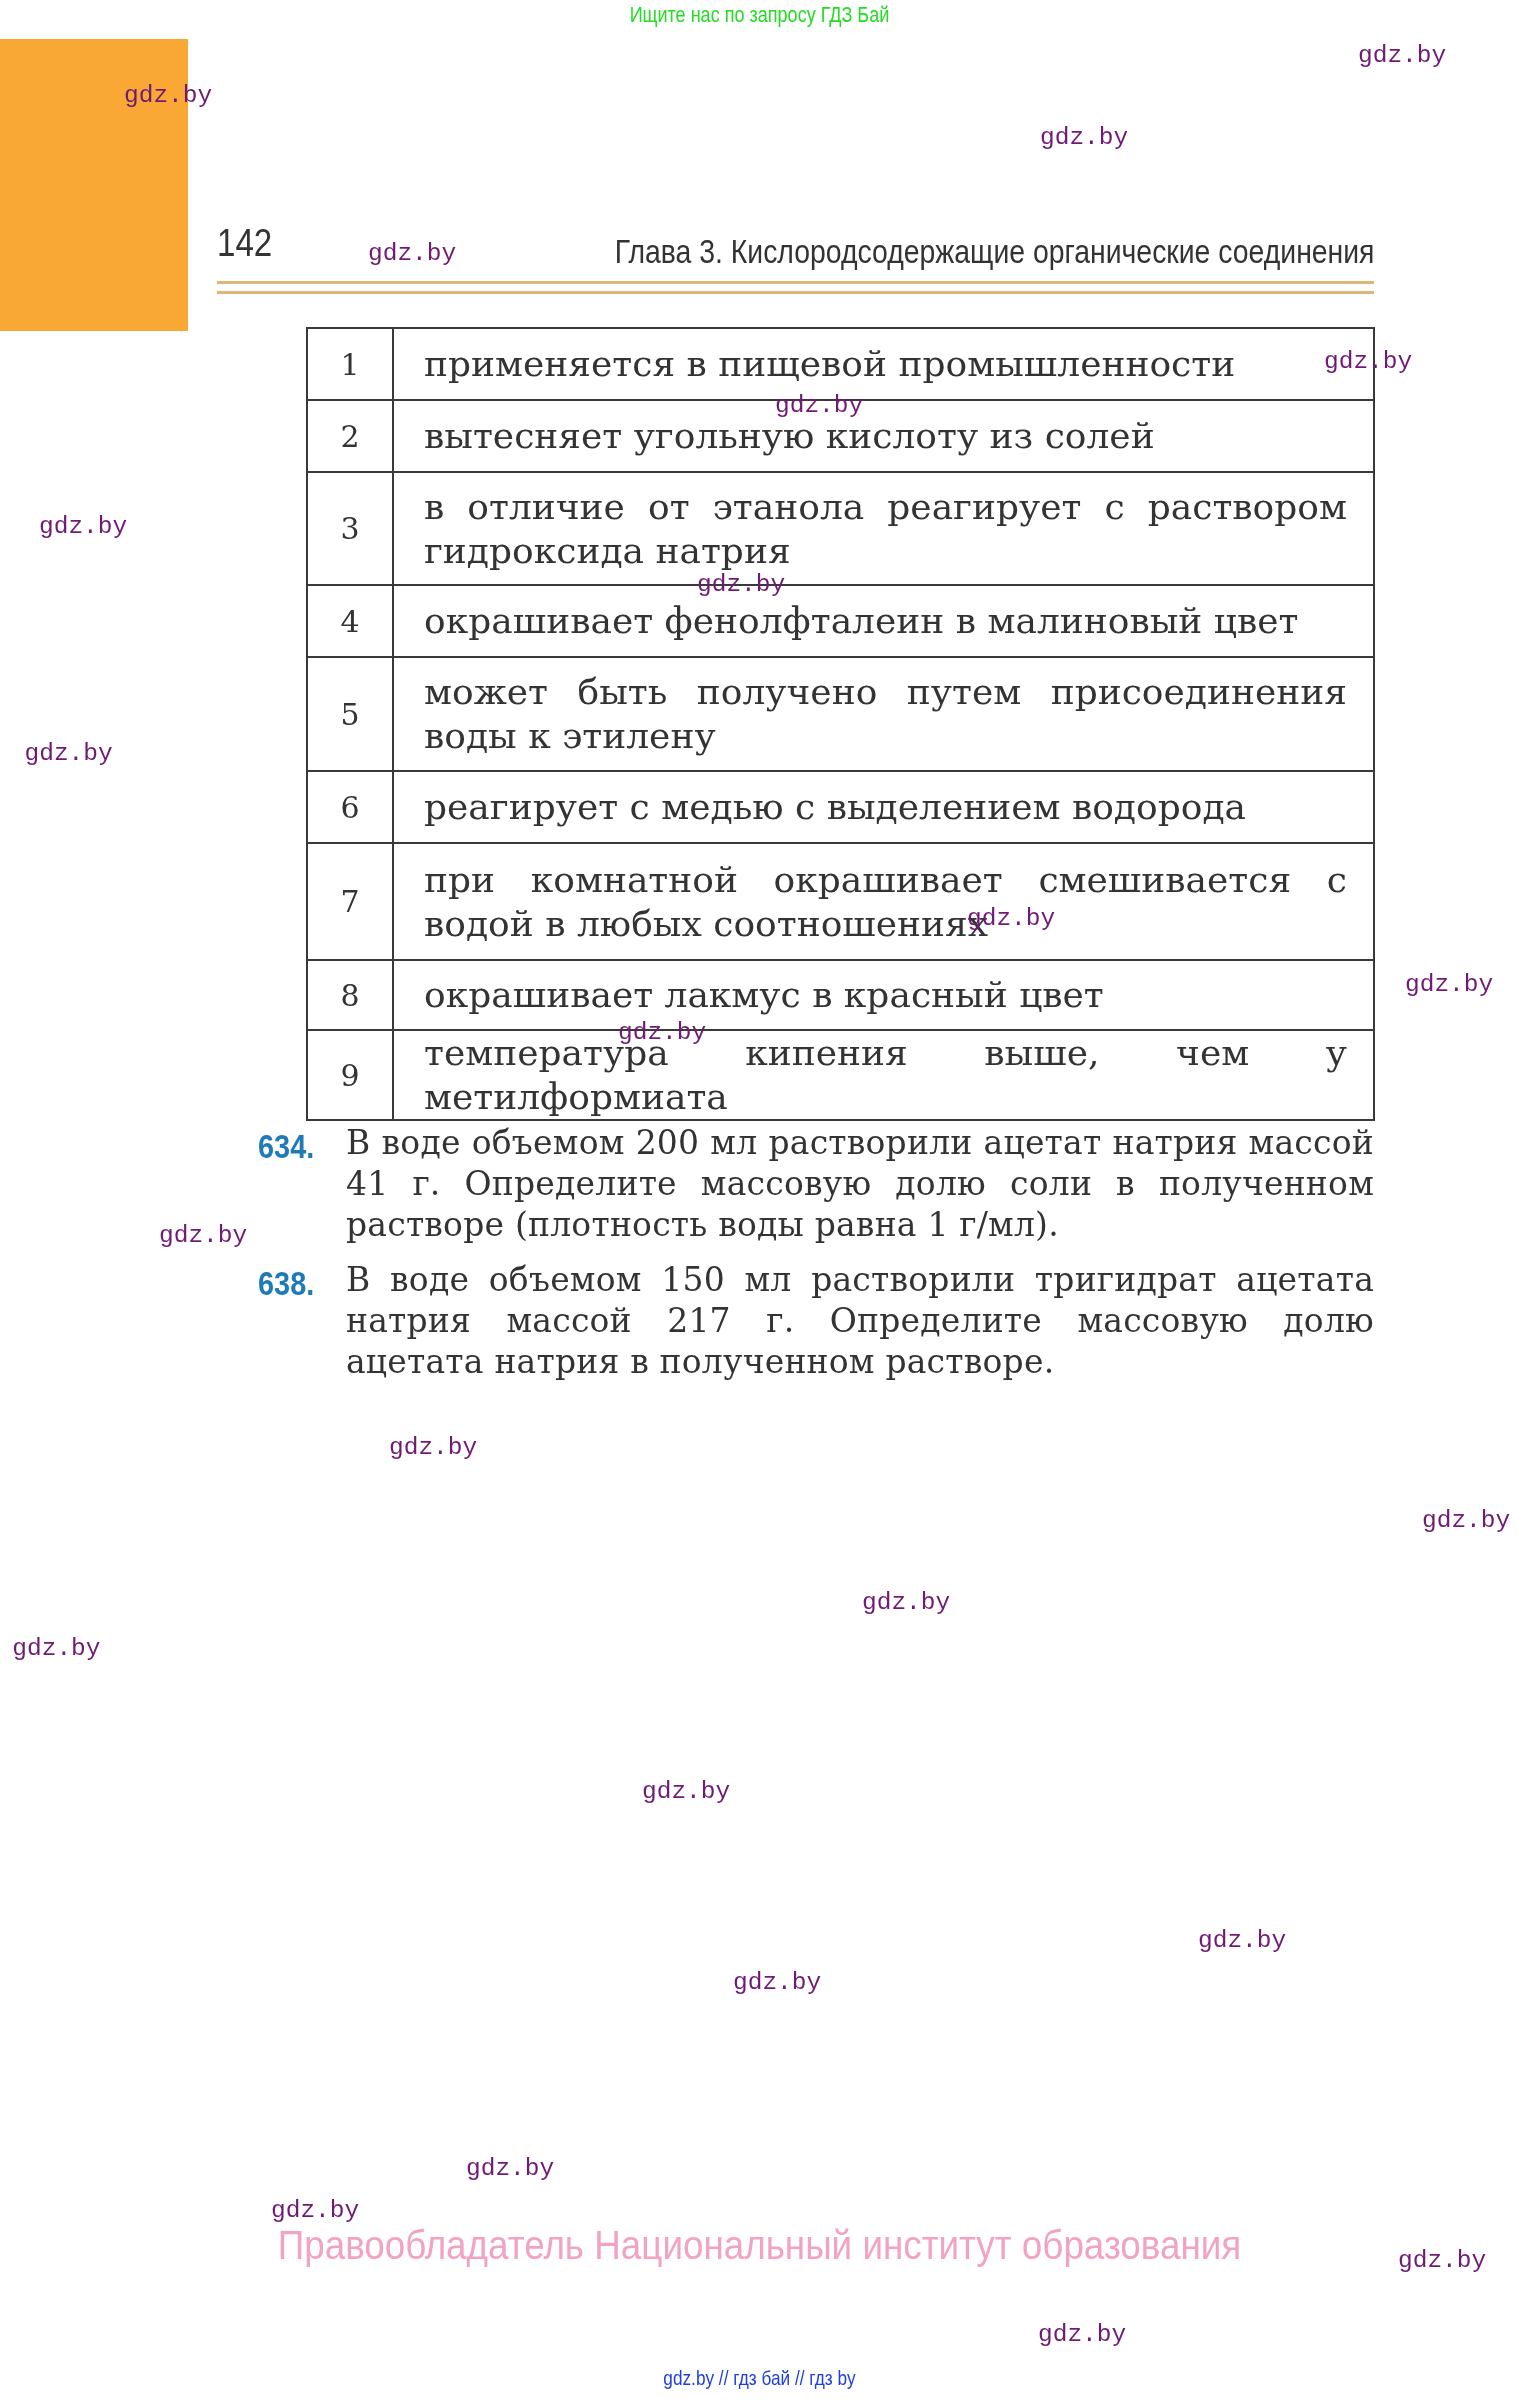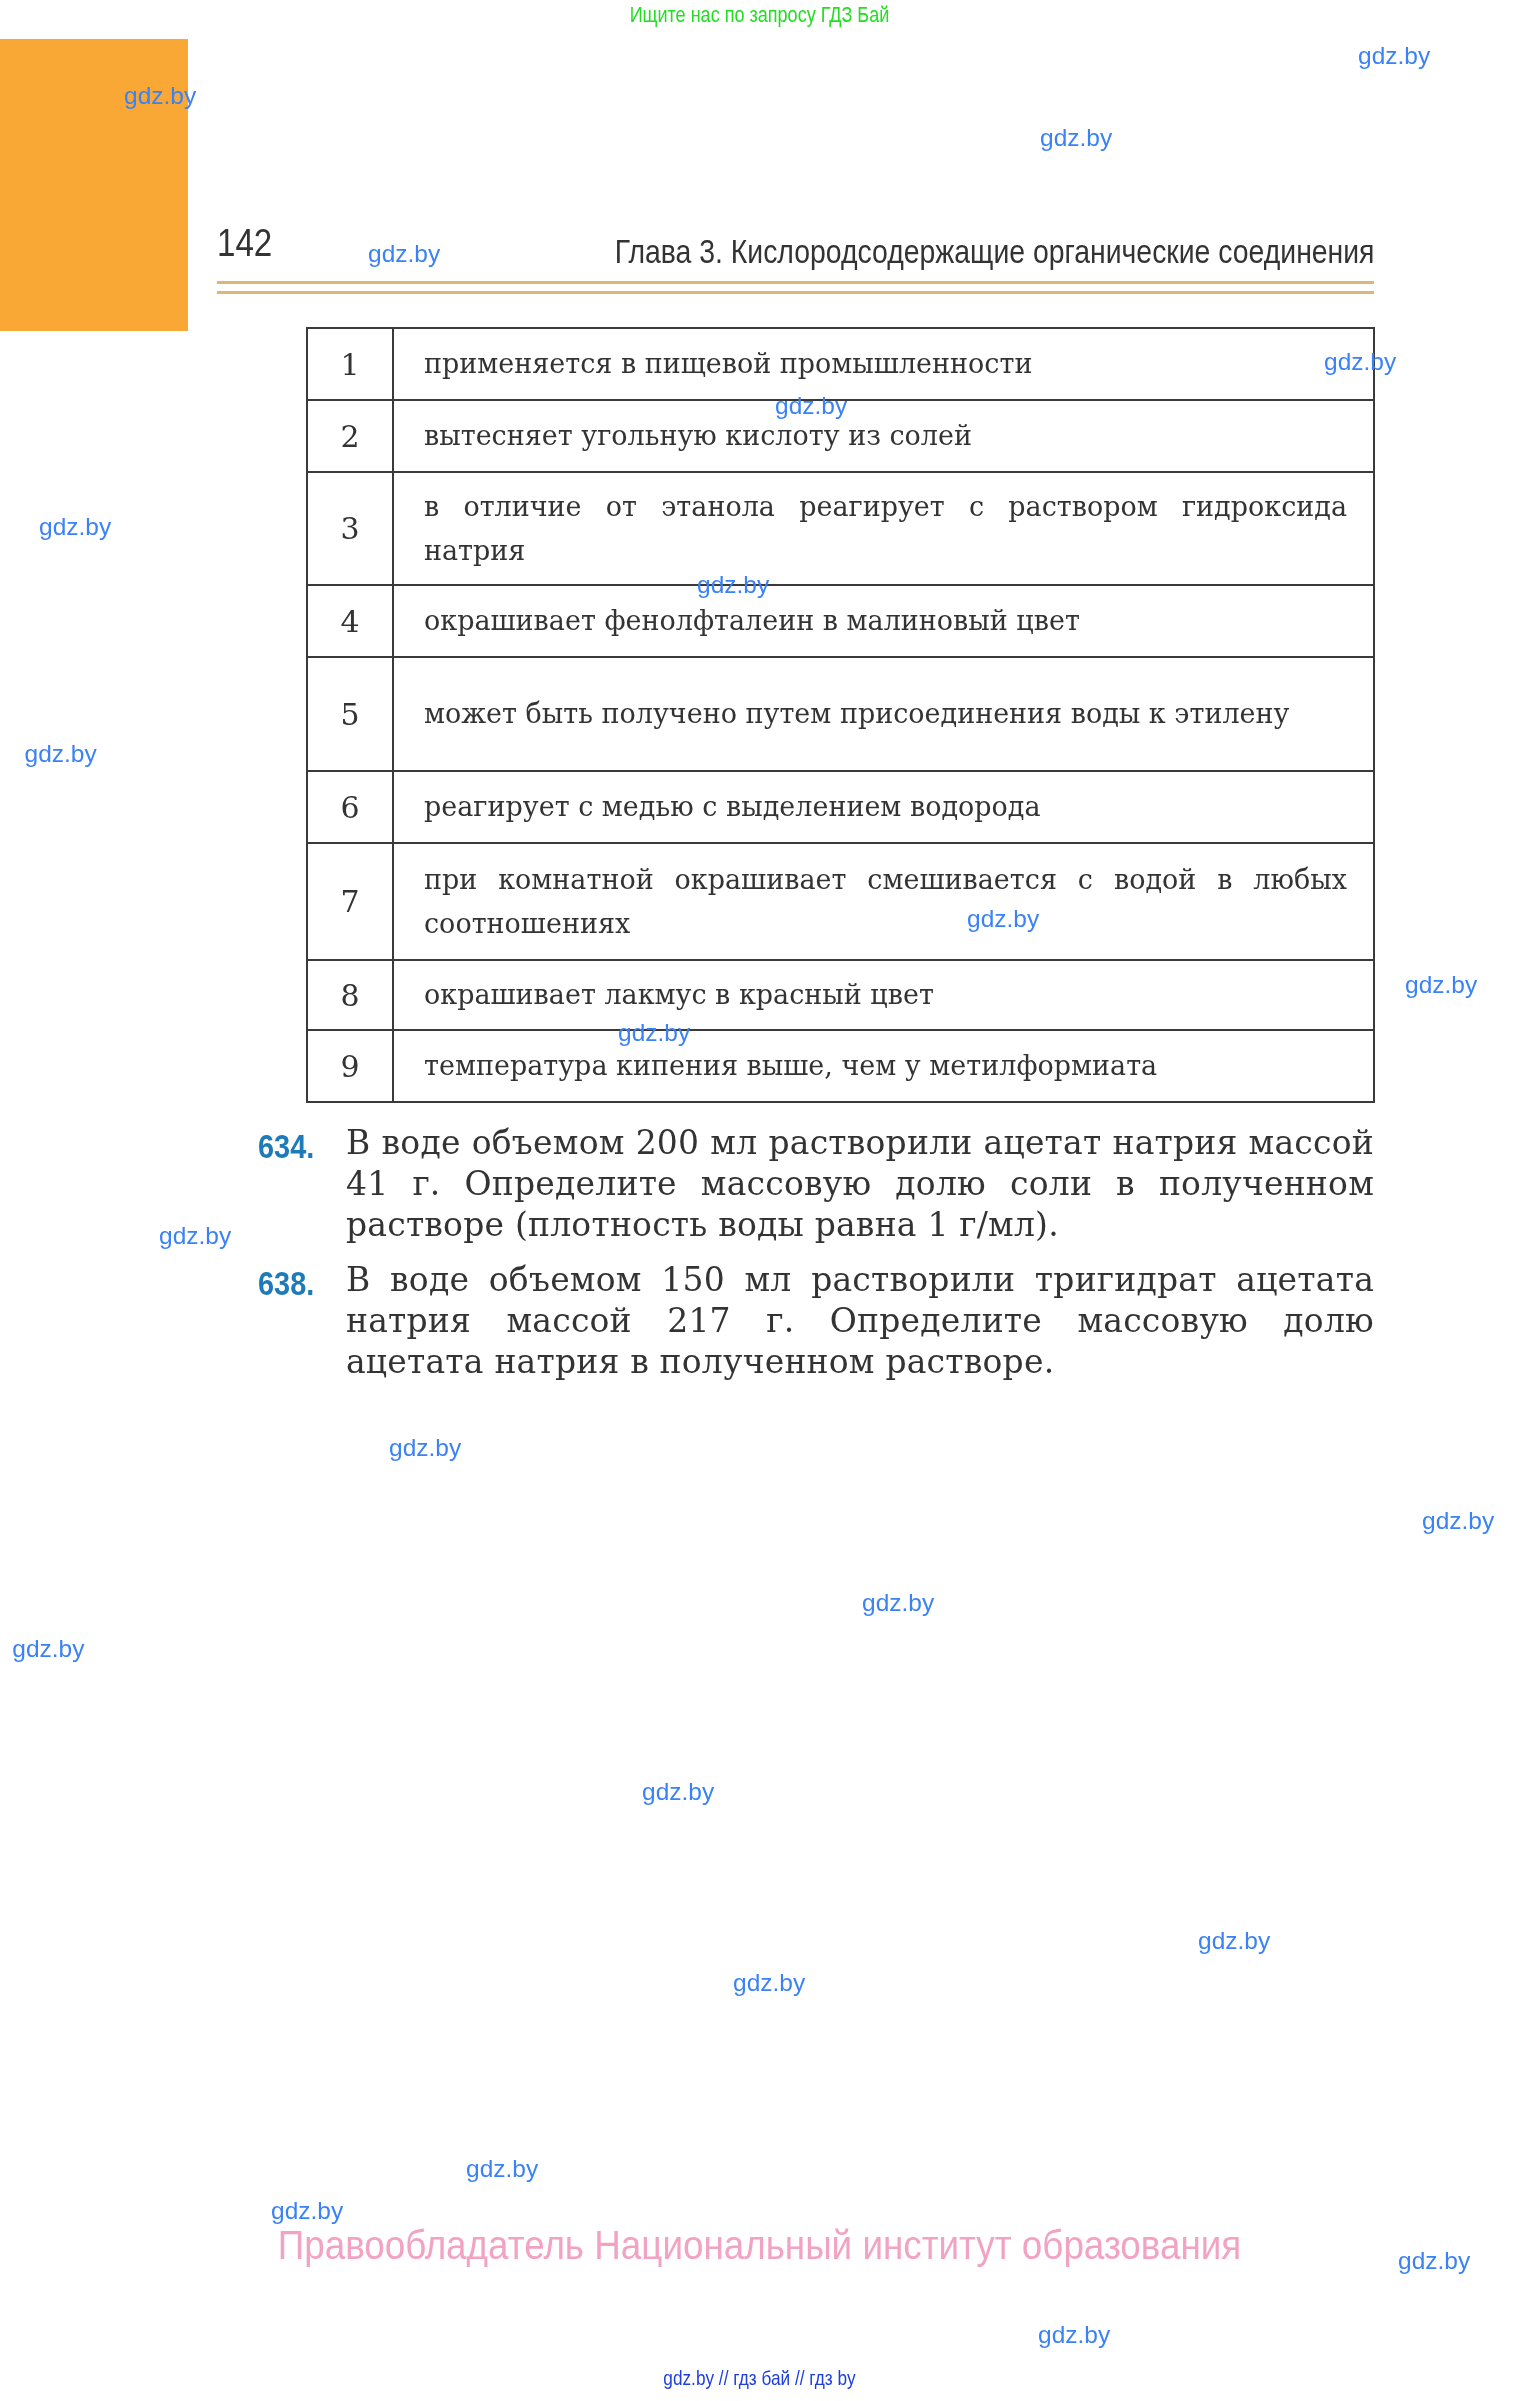--- a/index.html
+++ b/index.html
@@ -3,25 +3,25 @@
 <meta charset="utf-8">
 <style>
   html, body { margin:0; padding:0; }
   body { width:1519px; height:2401px; position:relative; background:#ffffff; overflow:hidden; }
   .abs { position:absolute; }
   .banner { top:1.8px; left:0; width:1519px; text-align:center; color:#22dd22; font-family:"Liberation Sans", sans-serif; font-size:22px; transform:scaleX(0.82); transform-origin:center; }
   .orange { left:0; top:39px; width:188px; height:292px; background:#f9a836; }
   .pagenum { left:217px; top:221px; font-family:"Liberation Sans", sans-serif; font-size:39px; color:#333; transform:scaleX(0.85); transform-origin:left; }
   .chapter { right:145px; top:233px; font-family:"Liberation Sans", sans-serif; font-size:33px; color:#333; transform:scaleX(0.86); transform-origin:right; white-space:nowrap; }
   .rule { left:217px; width:1157px; height:2.6px; background:#dcb878; }
-  .wm { font-family:Liberation Sans, sans-serif; font-size:24.5px; color:#3b82f6; white-space:nowrap; }
+  .wm { font-family:Liberation Mono, monospace; font-size:24.5px; color:#701a75; white-space:nowrap; }
   table.assoc { position:absolute; left:306px; top:327px; width:1069px; border-collapse:collapse; font-family:"DejaVu Serif", serif; color:#333; }
   table.assoc td { border:2.6px solid #3a3a3a; padding:0; }
   table.assoc td.num { width:84px; text-align:center; font-size:30px; }
-  table.assoc td.txt { padding:0 26px 0 30px; font-size:27px; line-height:44px; text-align:justify; }
+  table.assoc td.txt { padding:0 26px 0 30px; font-size:36px; line-height:44px; text-align:justify; }
   .problems { position:absolute; left:219px; top:1122px; width:1155px; font-family:"DejaVu Serif", serif; color:#333; }
   .problem { display:flex; margin-bottom:14px;margin-left:39px; }
   .pnum { width:88px; flex:0 0 88px; font-family:"Liberation Sans", sans-serif; font-weight:bold; color:#1e7ab8; font-size:34px; line-height:49px; transform:scaleX(0.85); transform-origin:left; }
   .ptext { flex:1; font-size:33px; line-height:41px; text-align:justify; letter-spacing:0.2px; }
   .copyright { left:0; top:2223px; width:1519px; text-align:center; color:#f2a3c4; font-family:"Liberation Sans", sans-serif; font-size:40px; transform:scaleX(0.92); transform-origin:center; }
   .footer-links { left:0; top:2366px; width:1519px; text-align:center; color:#1e3ee0; font-family:"Liberation Sans", sans-serif; font-size:21px; transform:scaleX(0.82); transform-origin:center; }
 </style>
 </head>
 <body>
 

